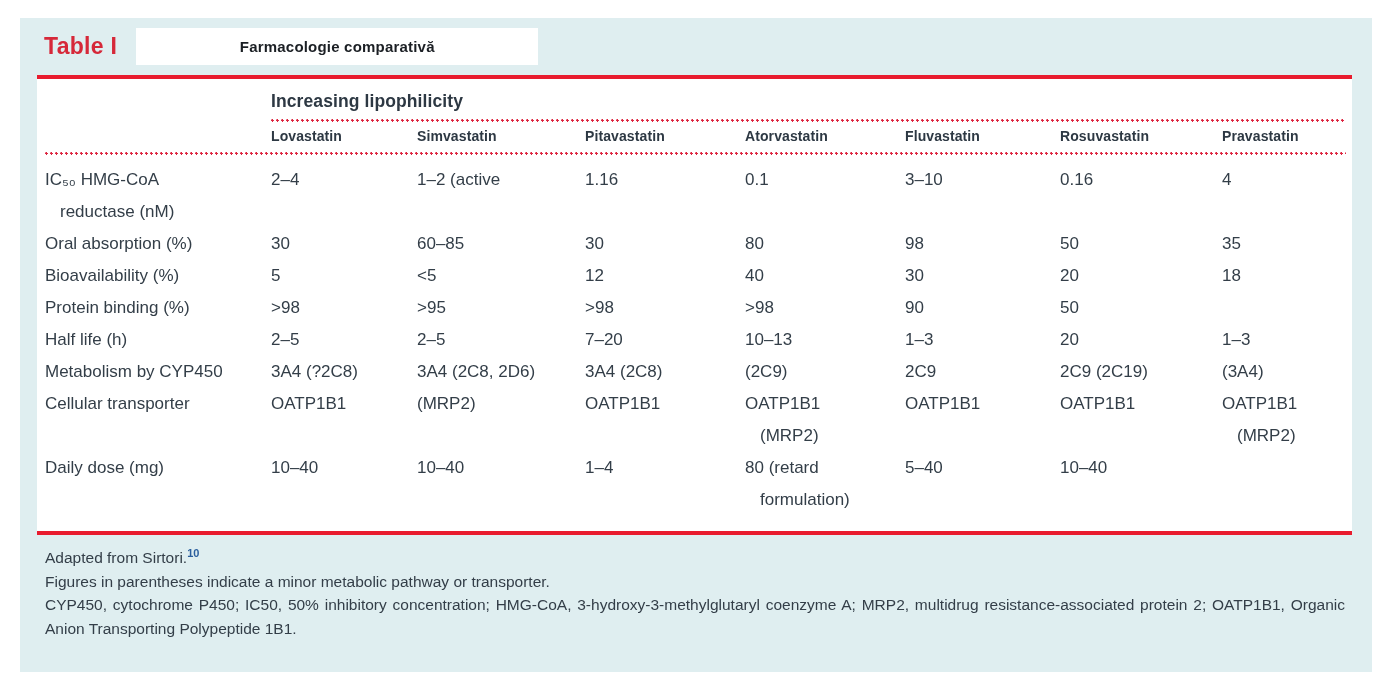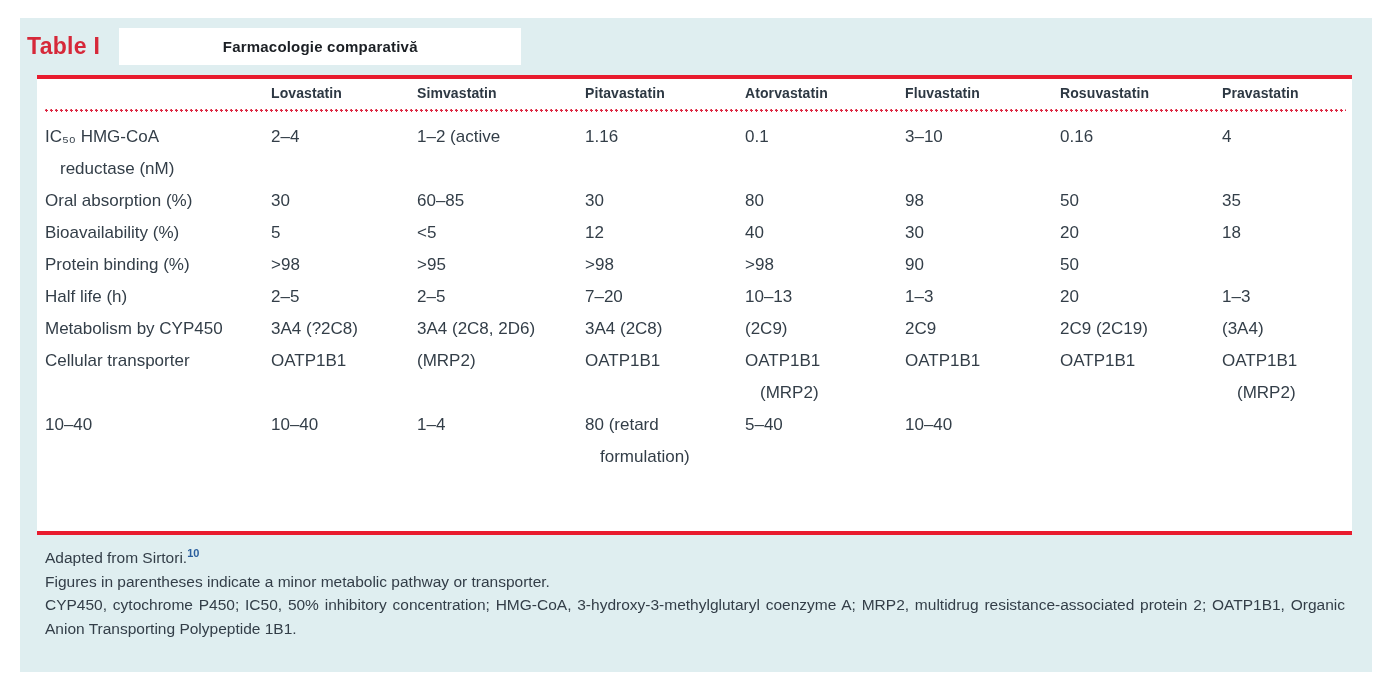--- a/index.html
+++ b/index.html
@@ -5,21 +5,21 @@
   * { margin:0; padding:0; box-sizing:border-box; }
   html,body { background:#ffffff; }
   .page {
     position:relative; width:1390px; height:690px; background:#ffffff; overflow:hidden;
     font-family:"Liberation Sans","DejaVu Sans",sans-serif; color:#333e48;
   }
   .panel {
     position:absolute; left:20px; top:18px; width:1352px; height:654px;
     background:#dfeef0;
   }
-  .panel-header { display:flex; align-items:center; height:57px; padding-left:7px; }
+  .panel-header { display:flex; align-items:center; height:57px; padding-left:16px;margin-left:8px; }
   .table-label { color:#d62839; font-weight:bold; font-size:23px; letter-spacing:.3px; }
   .title-box {
     background:#ffffff; width:402px; height:37px; margin-left:19px;
     display:flex; align-items:center; justify-content:center;
   }
   .title-box span { font-weight:bold; font-size:15px; color:#1b1f24; letter-spacing:.2px; }
   .rule-thick { height:4px; background:#e81b2e; margin:0 20px 0 17px; }
   .table-body {
     background:#ffffff; margin:0 20px 0 17px; padding:0 6px 8px 8px;
     font-size:17px; color:#333e48; height:452px;
@@ -54,20 +54,24 @@
       <div class="title-box">
         <span>Farmacologie comparativă</span>
       </div>
     </div>
 
     <div class="rule-thick"></div>
 
     <div class="table-body">
       <div class="group-row">
         <div class="group-spacer"></div>
+        <div class="group-main">
+          <span class="group-title">Increasing lipophilicity</span>
+          <div class="dotted-rule"></div>
+        </div>
       </div>
 
       <div class="grid" id="col-head">
         <div class="head-cell"></div>
       <div class="head-cell">Lovastatin</div>
           <div class="head-cell">Simvastatin</div>
           <div class="head-cell">Pitavastatin</div>
           <div class="head-cell">Atorvastatin</div>
           <div class="head-cell">Fluvastatin</div>
           <div class="head-cell">Rosuvastatin</div>
@@ -254,20 +258,23 @@
             <div class="cell">
               <div class="line">OATP1B1</div>
             </div>
             <div class="cell">
               <div class="line">OATP1B1</div>
               <div class="line indent">(MRP2)</div>
             </div>
           </div>
           <div class="grid">
             <div class="cell">
+              <div class="line">Daily dose (mg)</div>
+            </div>
+            <div class="cell">
               <div class="line">10–40</div>
             </div>
             <div class="cell">
               <div class="line">10–40</div>
             </div>
             <div class="cell">
               <div class="line">1–4</div>
             </div>
             <div class="cell">
               <div class="line">80 (retard</div>

